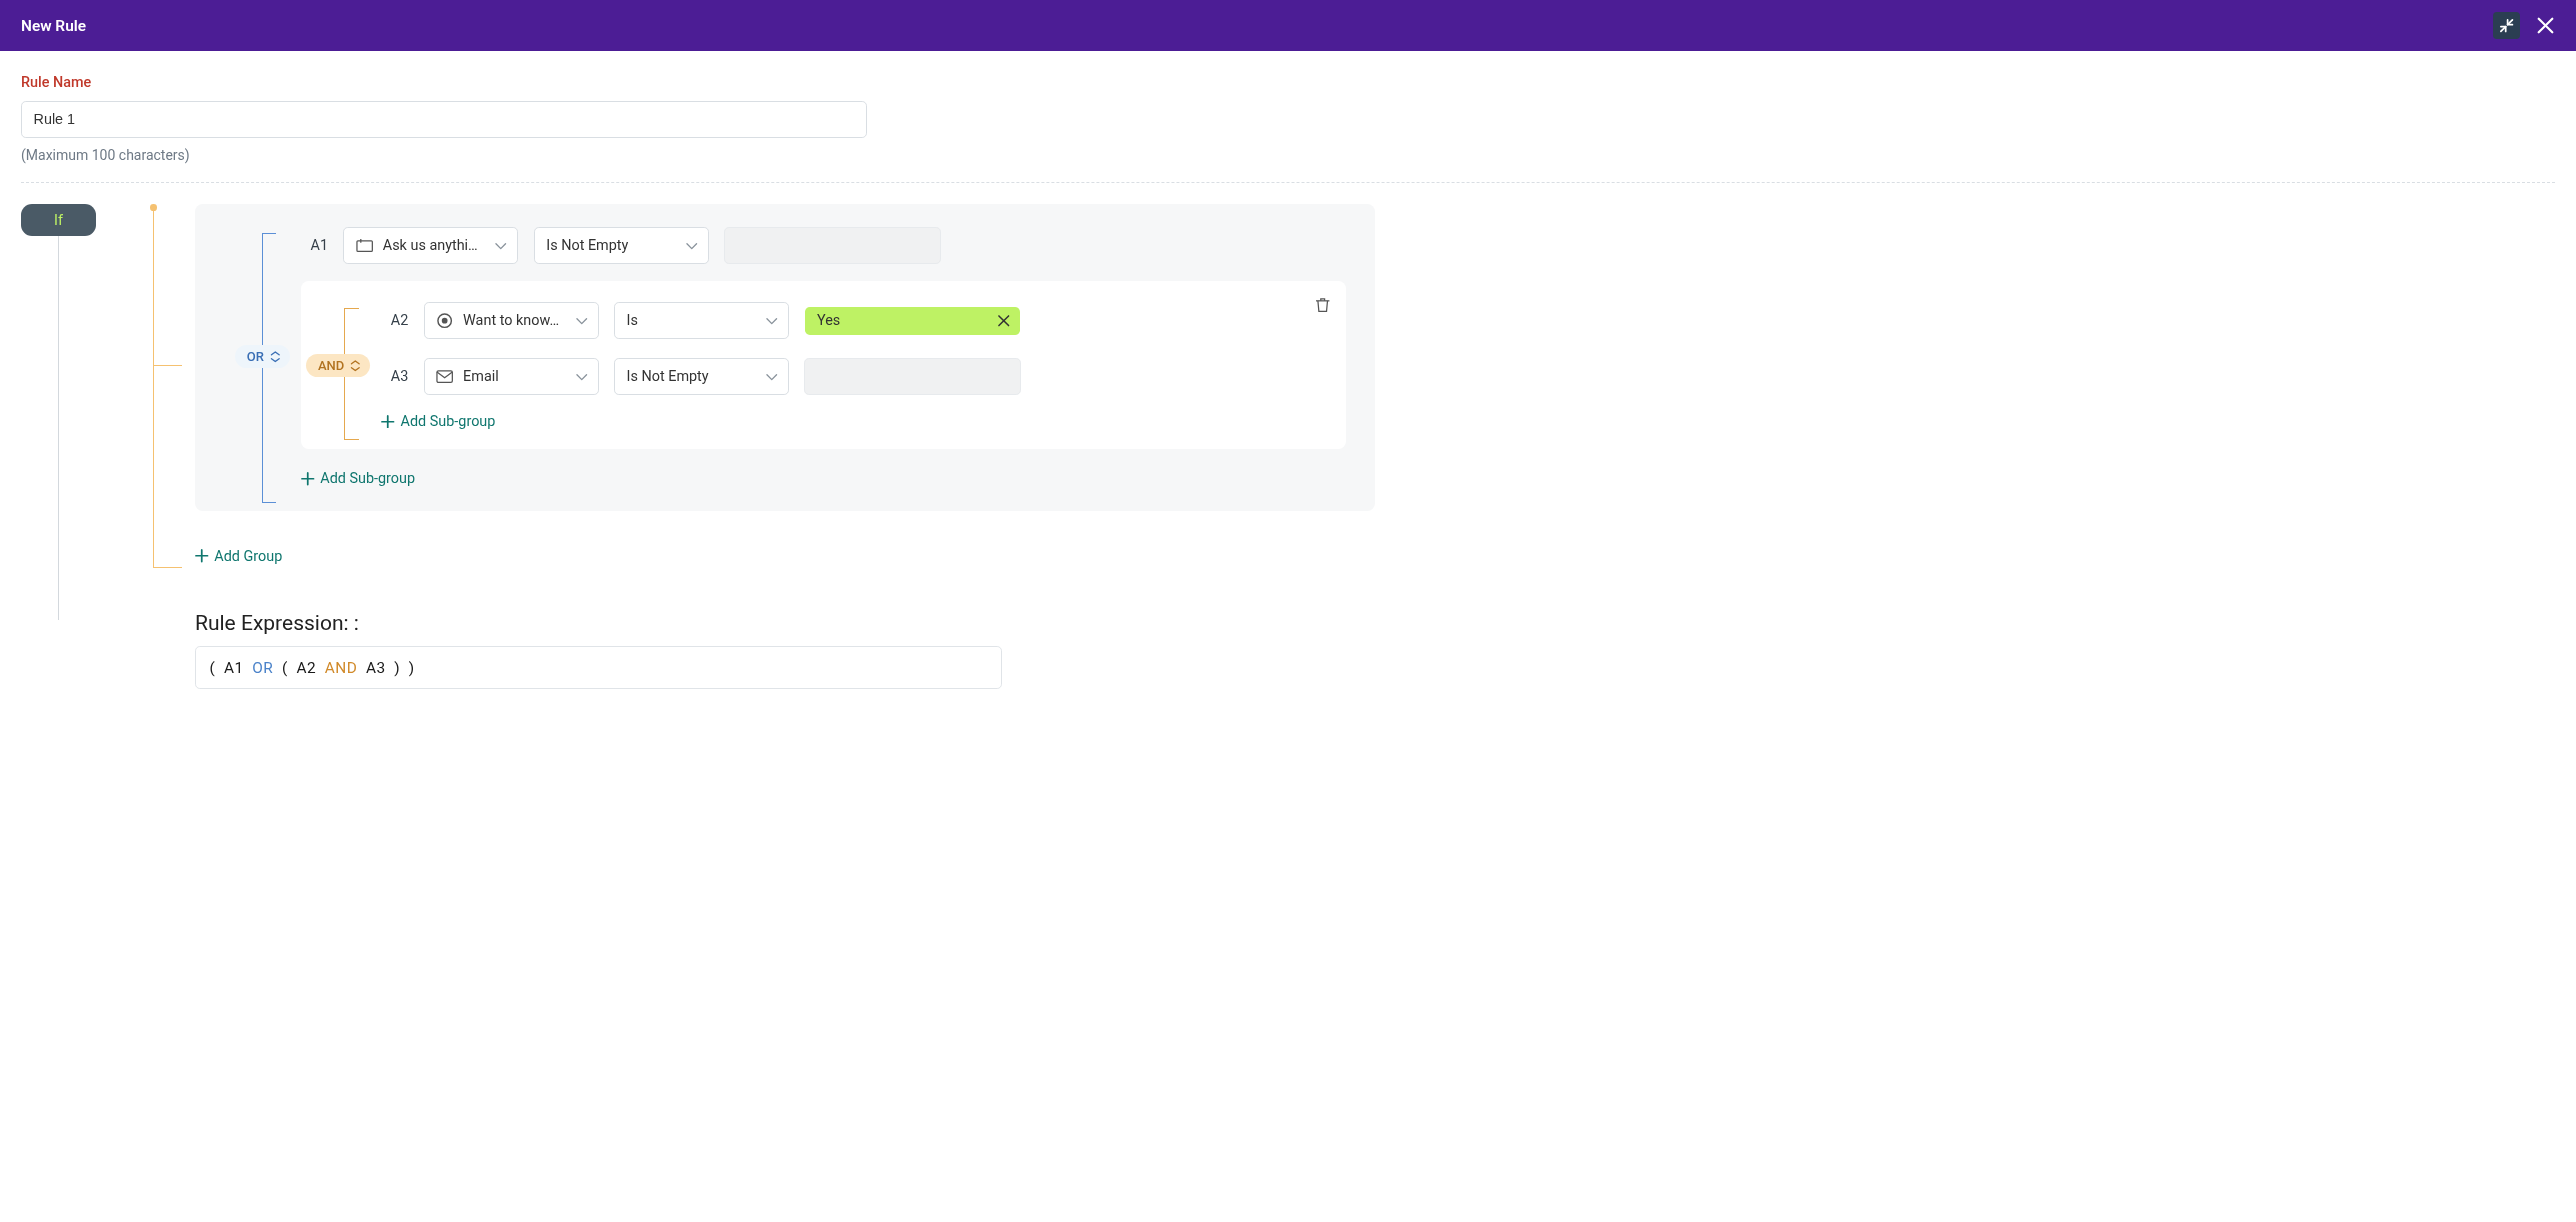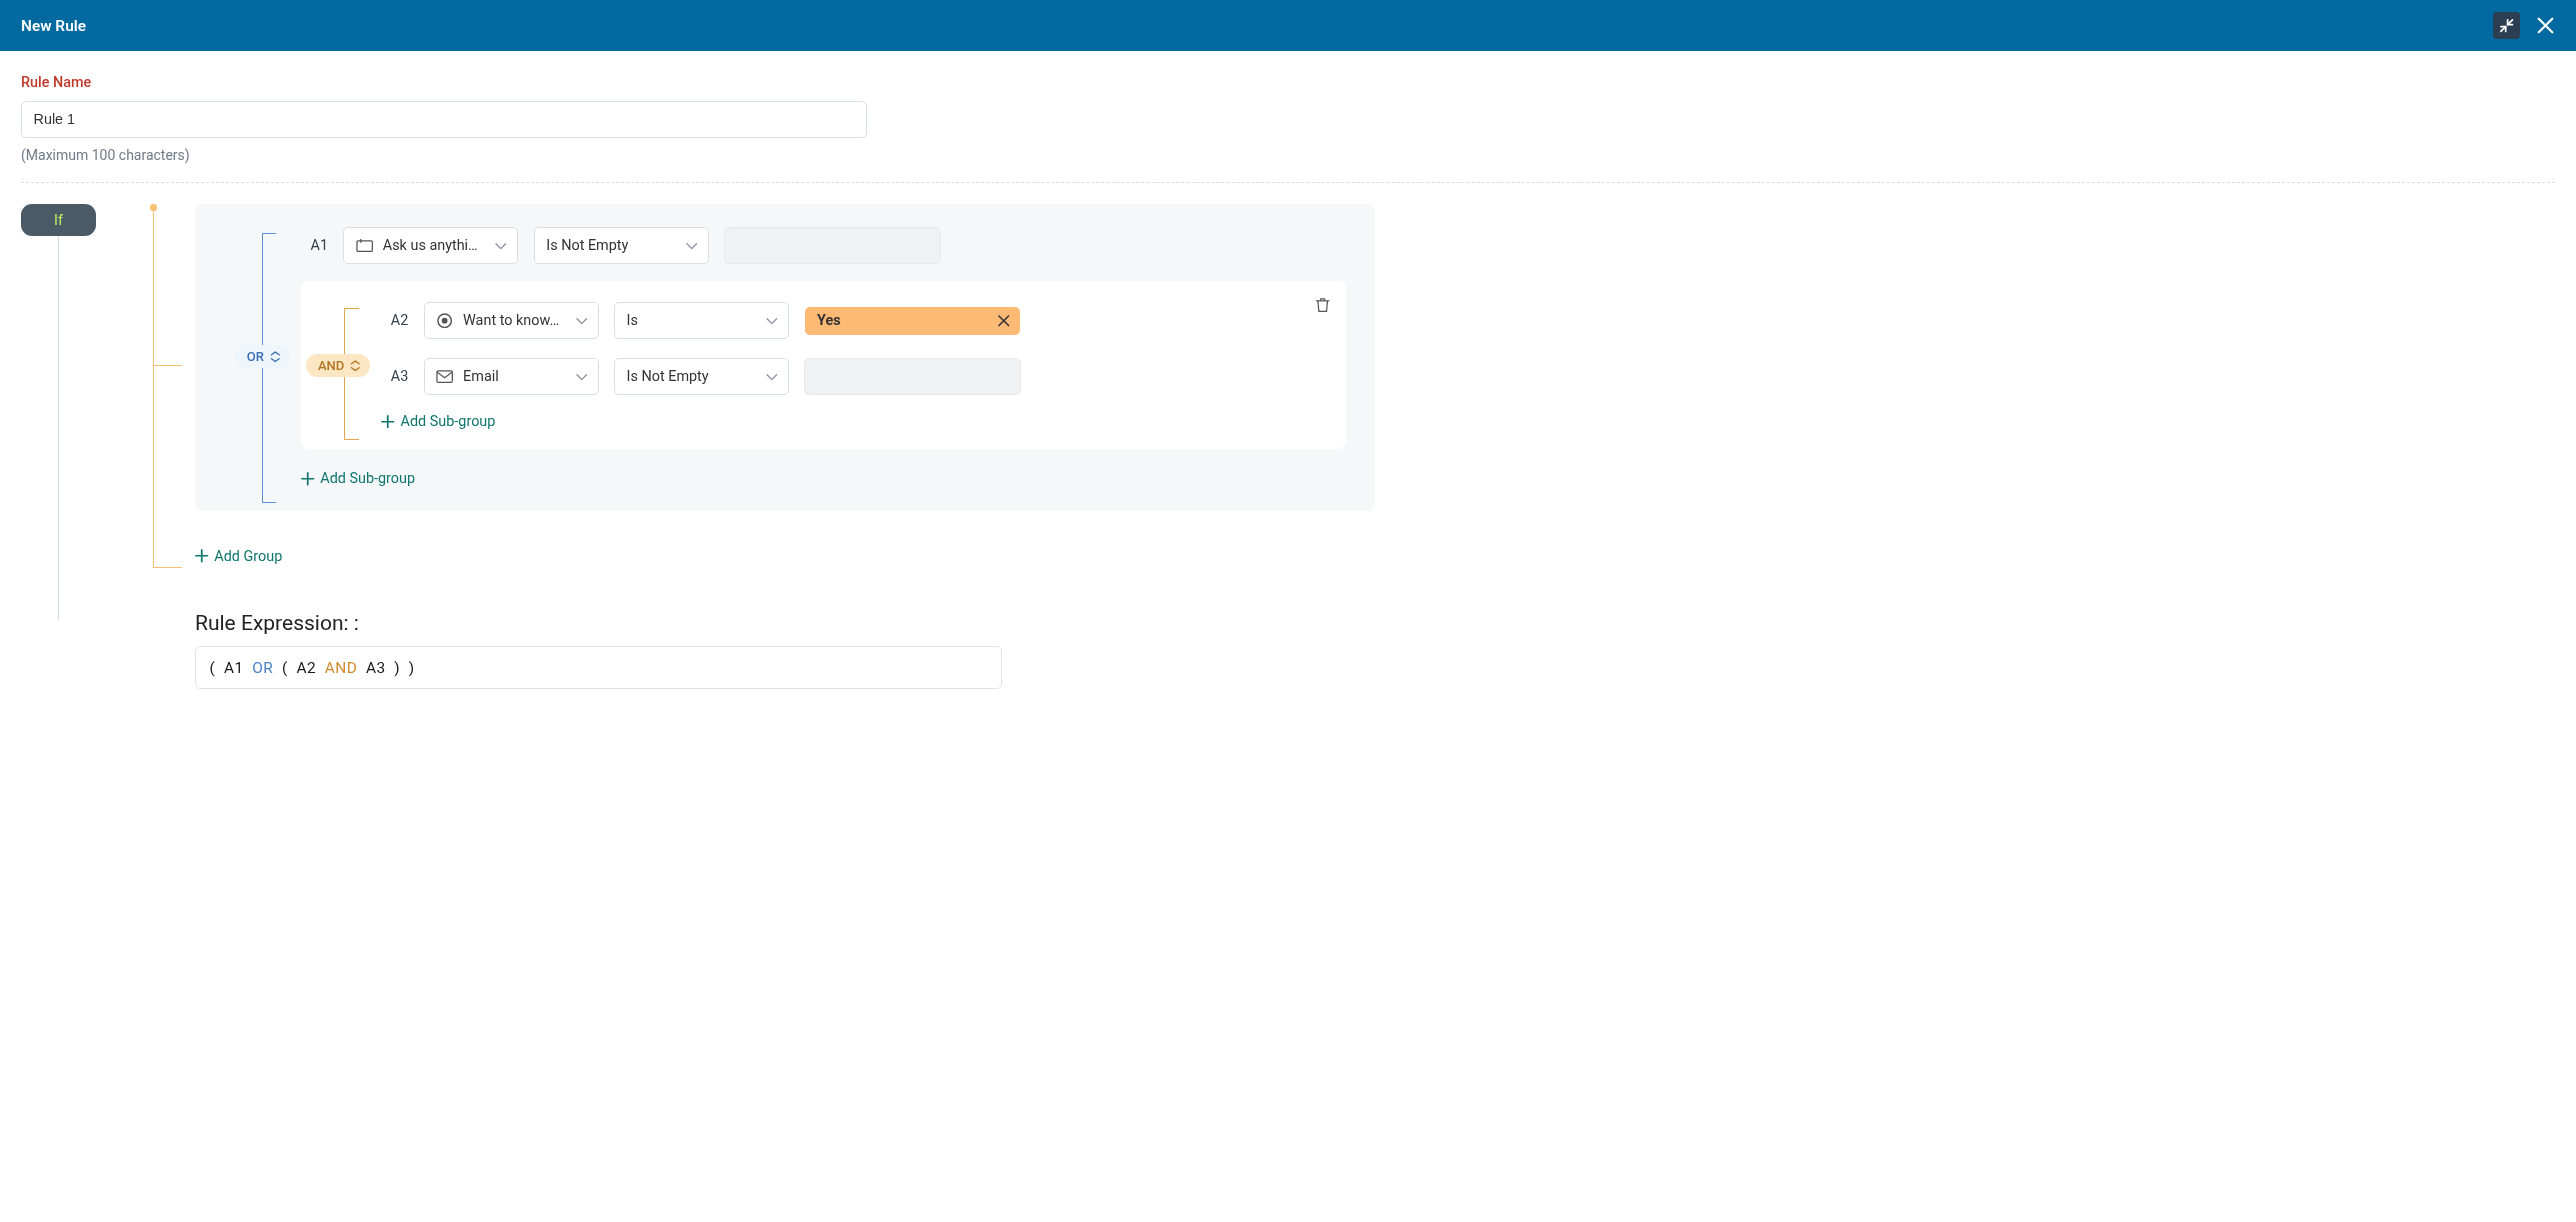--- a/index.html
+++ b/index.html
@@ -1,18 +1,18 @@
 <!DOCTYPE html>
 <html><head>
 <meta charset="utf-8">
 <style>
   * { box-sizing: border-box; }
   html, body { margin:0; padding:0; font-family: -apple-system, BlinkMacSystemFont, "Segoe UI", Roboto, Helvetica, Arial, sans-serif; background:#fff; color:#1a1a1a; }
   .header {
-    background:#0369a1;
+    background:#4c1d95;
     height:51px;
     display:flex;
     align-items:center;
     justify-content:space-between;
     padding:0 17.3px 0 21px;
     color:#fff;
   }
   .header-title { font-size:15.4px; font-weight:600; }
   .header-actions { display:flex; gap:11.5px; align-items:center; }
   .icon-btn {
@@ -99,24 +99,23 @@
   .select.w180 { width:175px; }
   .select .sel-icon { margin-right:9.6px; display:flex; align-items:center; color:#555; }
   .select .sel-text { flex:1; white-space:nowrap; overflow:hidden; text-overflow:ellipsis; }
   .select .chev { margin-left:7.7px; color:#8a939c; }
   .val-input {
     height:37px; width:217px; border:1px solid #e7eaed; border-radius:4.8px;
     background:#f0f1f2; padding:0 11.5px;
   }
   .tag-wrap { display:flex; align-items:center; background:#fff; border:1px solid #fff; border-radius:4.8px; padding:0; height:37px; width:217px; }
   .tag {
-    display:flex; align-items:center; gap:9.6px; background:#fdba74;
+    display:flex; align-items:center; gap:9.6px; background:#bef264;
     border-radius:4.8px; padding:5.8px 9.6px 5.8px 11.5px; font-size:14.4px; color:#333;
     cursor:default;
-    font-weight:bold;
   }
   .tag .x { cursor:pointer; color:#333; display:flex; }
   .subgroup-card {
     background:#fff; border-radius:7.7px; padding:17.3px 17.3px 17.3px 17.3px; margin-top:13.5px;
     position:relative;
   }
   .trash {
     position:absolute; top:15.4px; right:15.4px; color:#555; cursor:pointer;
   }
   .link-btn {

